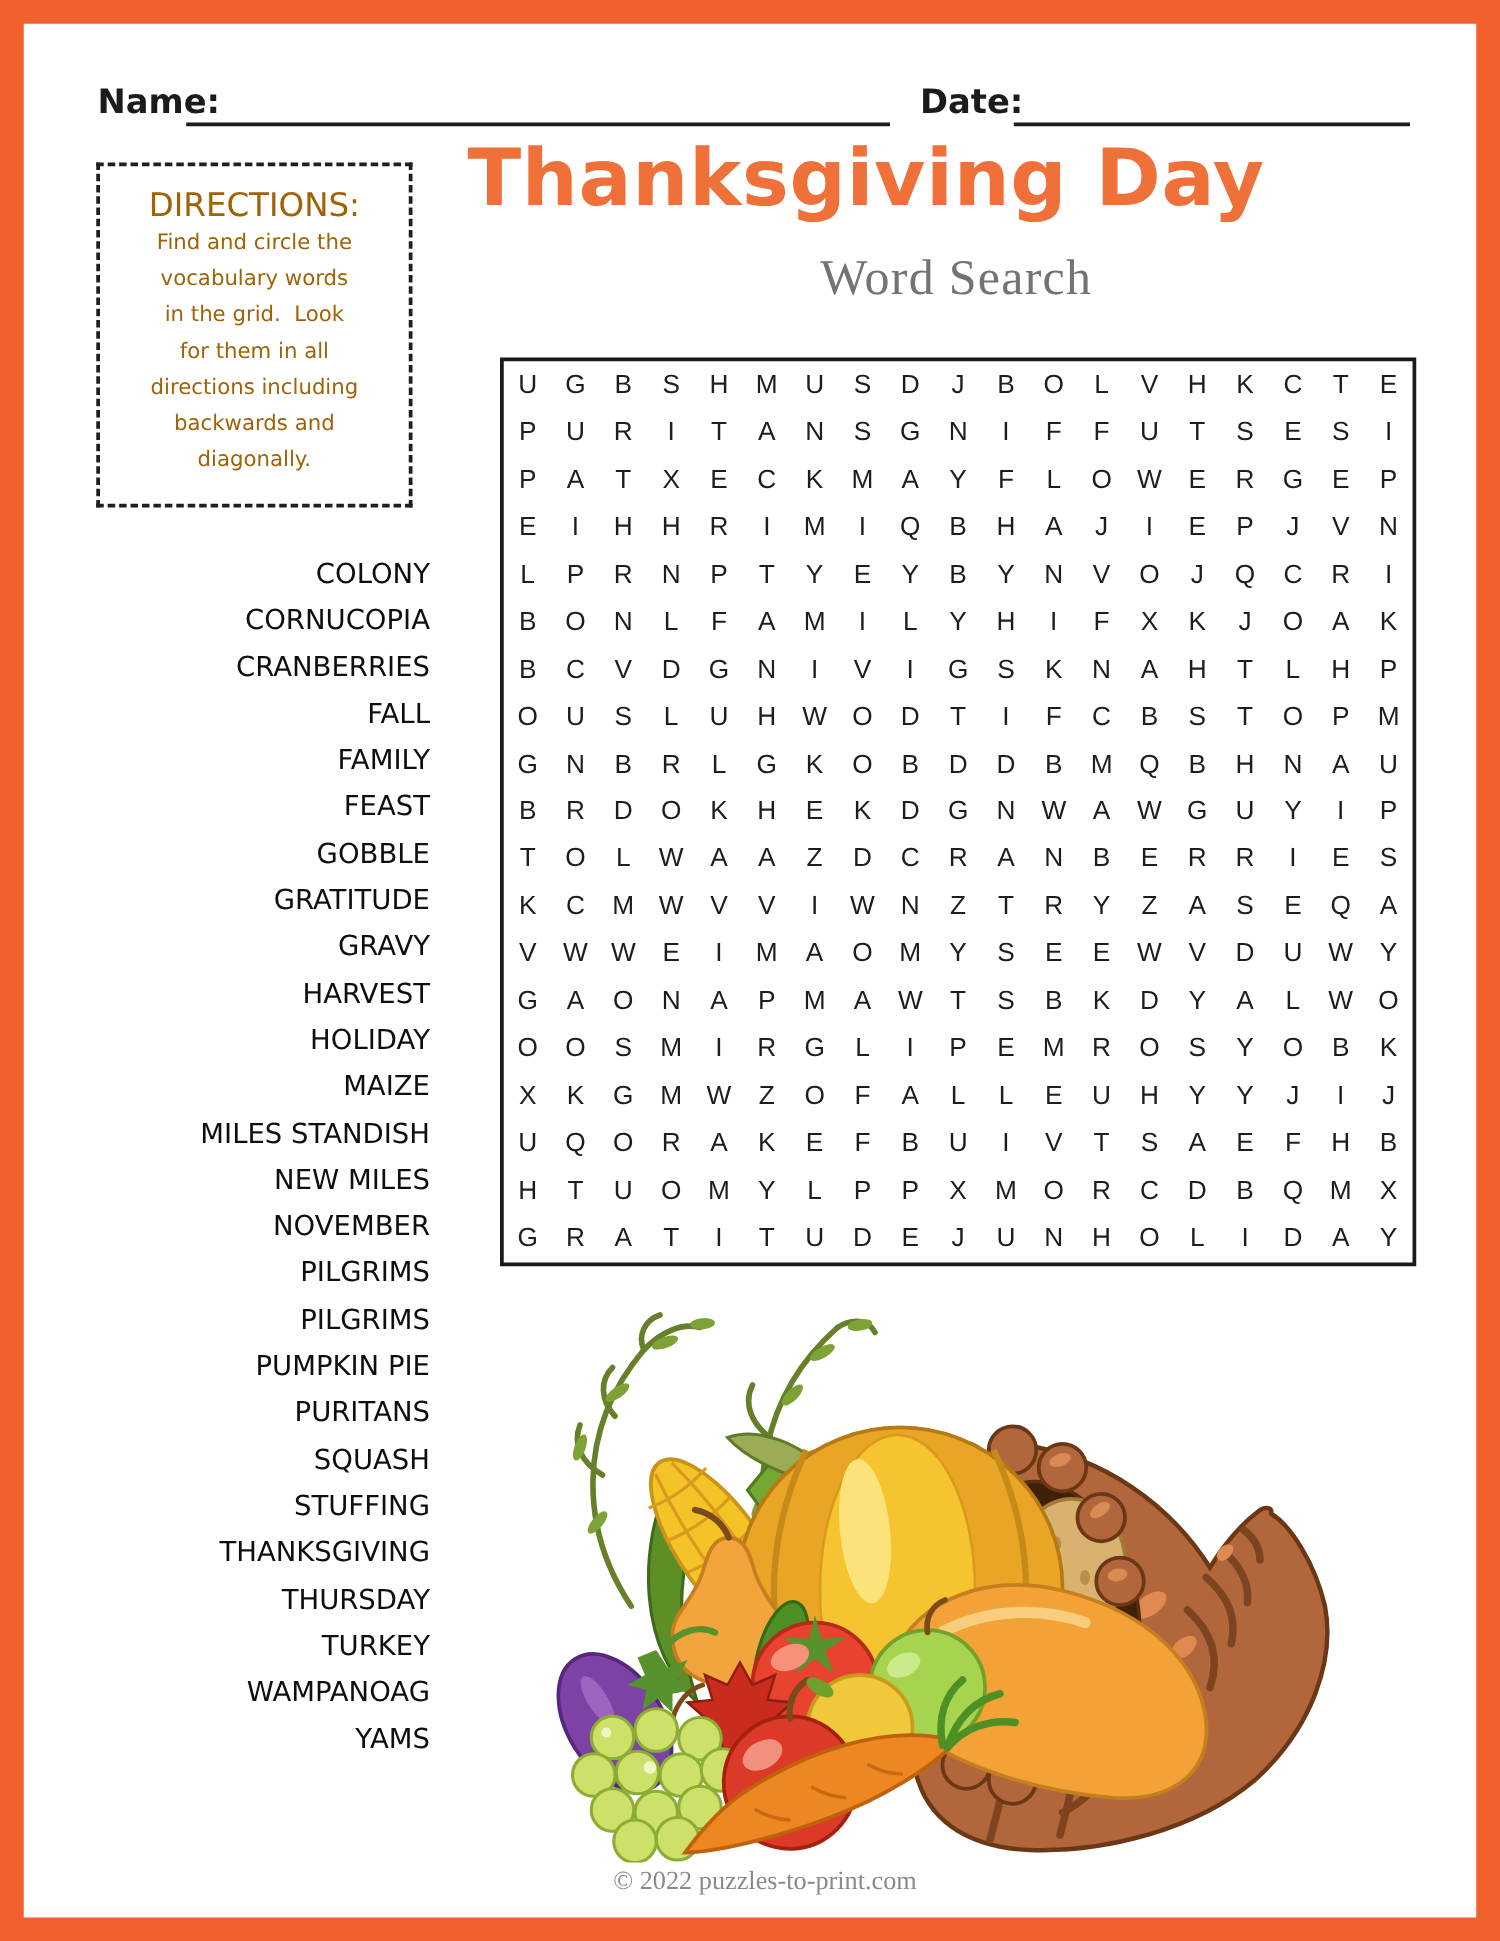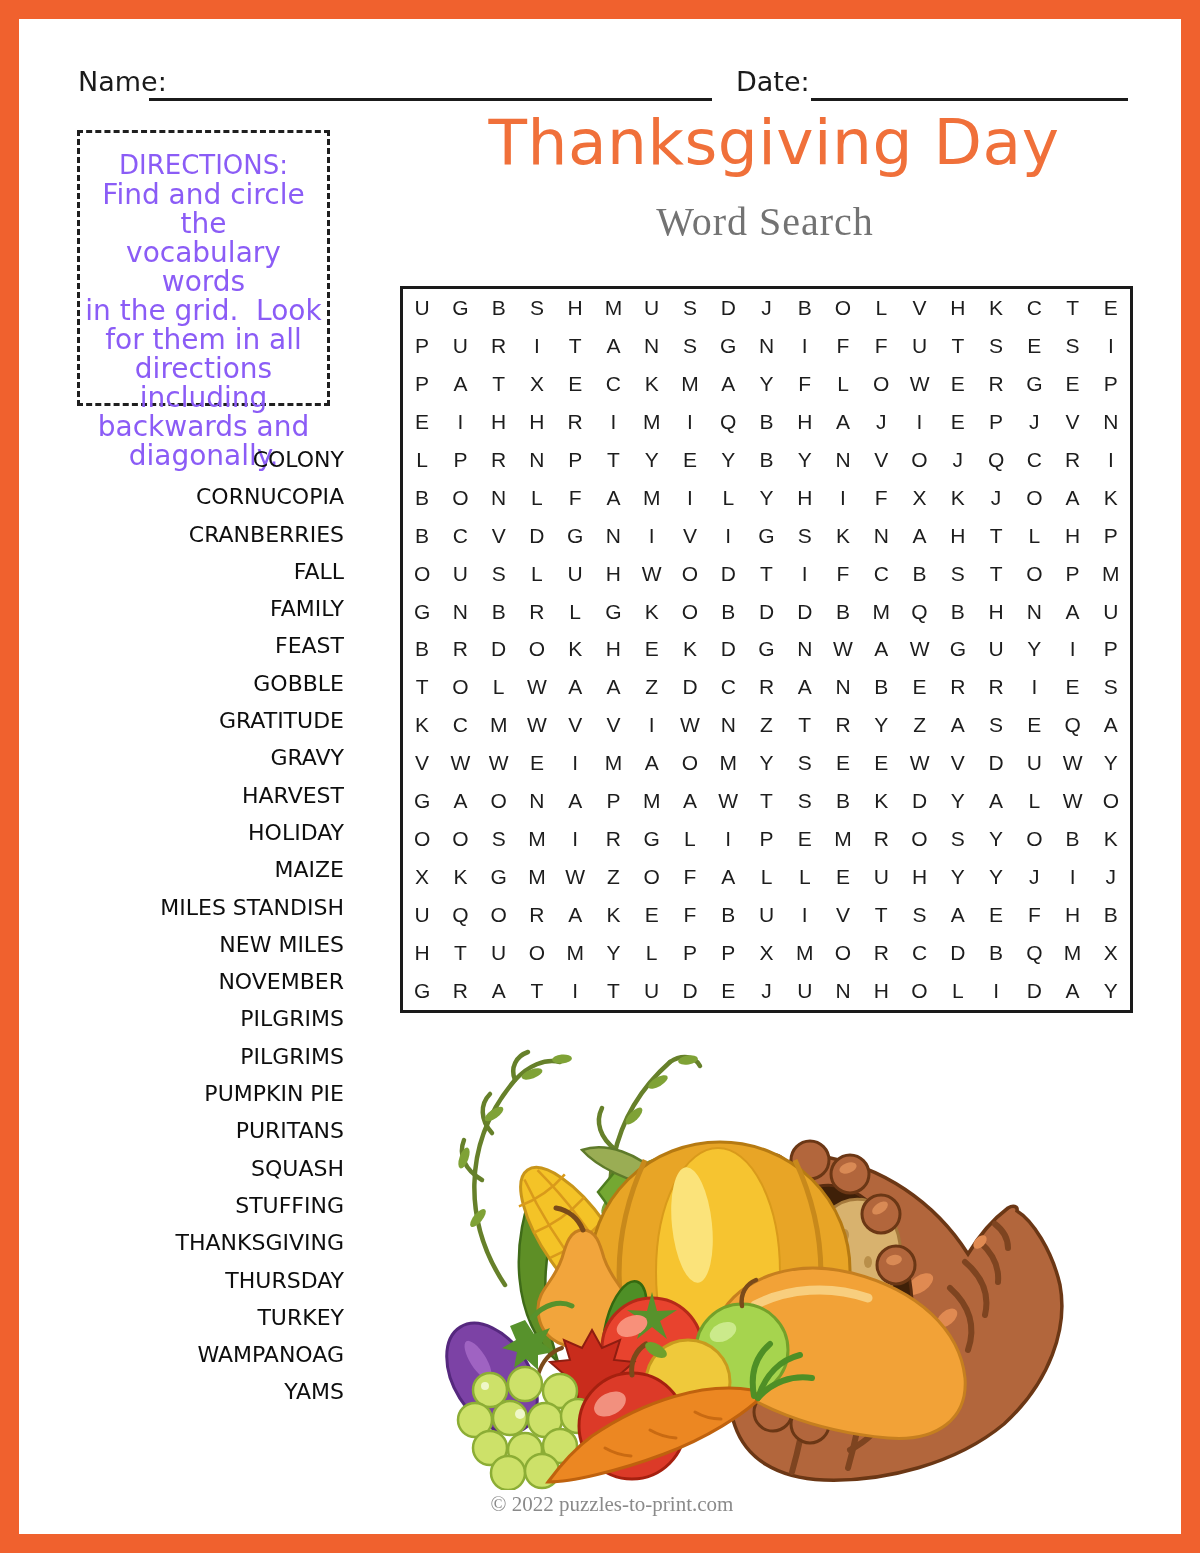--- a/index.html
+++ b/index.html
@@ -7,40 +7,40 @@
     position:relative; width:1200px; height:1553px; background:#ffffff;
     font-family:"DejaVu Sans", sans-serif; overflow:hidden;
   }
   .border-frame {
     position:absolute; inset:0; border:19px solid var(--accent,#F0612E);
     pointer-events:none; z-index:50;
   }
   .abs { position:absolute; }
 
   
-  .hdr-label { top:66px; font-size:27px; color:#1b1b1b; }
+  .hdr-label { top:66px; font-size:27px; color:#1b1b1b;font-weight:bold; }
   .name-label { left:78px; }
   .date-label { left:736px; }
   .write-line { top:98px; border-top:3px solid #1b1b1b; height:0; }
   .name-line { left:149px; width:563px; }
   .date-line { left:811px; width:317px; }
 
   
   .directions {
     left:77px; top:130px; width:253px; height:276px; box-sizing:border-box;
     border:3px dashed #1f1f1f; text-align:center; padding-top:17px;
-    color:#8b5cf6;
+    color:#a16207;
   }
   .directions .dir-heading { font-size:26px; line-height:30px; }
-  .directions .dir-line { font-size:28px; line-height:29px; white-space:pre-wrap;text-align:center; }
+  .directions .dir-line { font-size:17px; line-height:29px; white-space:pre-wrap;text-align:center; }
 
   
   .title {
-    left:404px; top:106px; width:740px; text-align:center;
-    font-size:63px; font-weight:normal; color:var(--title,#F0703A);
+    left:374px; top:106px; width:740px; text-align:left;
+    font-size:63px; font-weight:bold; color:var(--title,#F0703A);
     letter-spacing:0.5px;
   }
   .subtitle {
     left:395px; top:198px; width:740px; text-align:center;
     font-size:40px; color:#737373; letter-spacing:1px;font-family:Liberation Serif, serif;
   }
 
   
   .grid-box {
     left:400px; top:286px; width:733px; height:727px; box-sizing:border-box;

